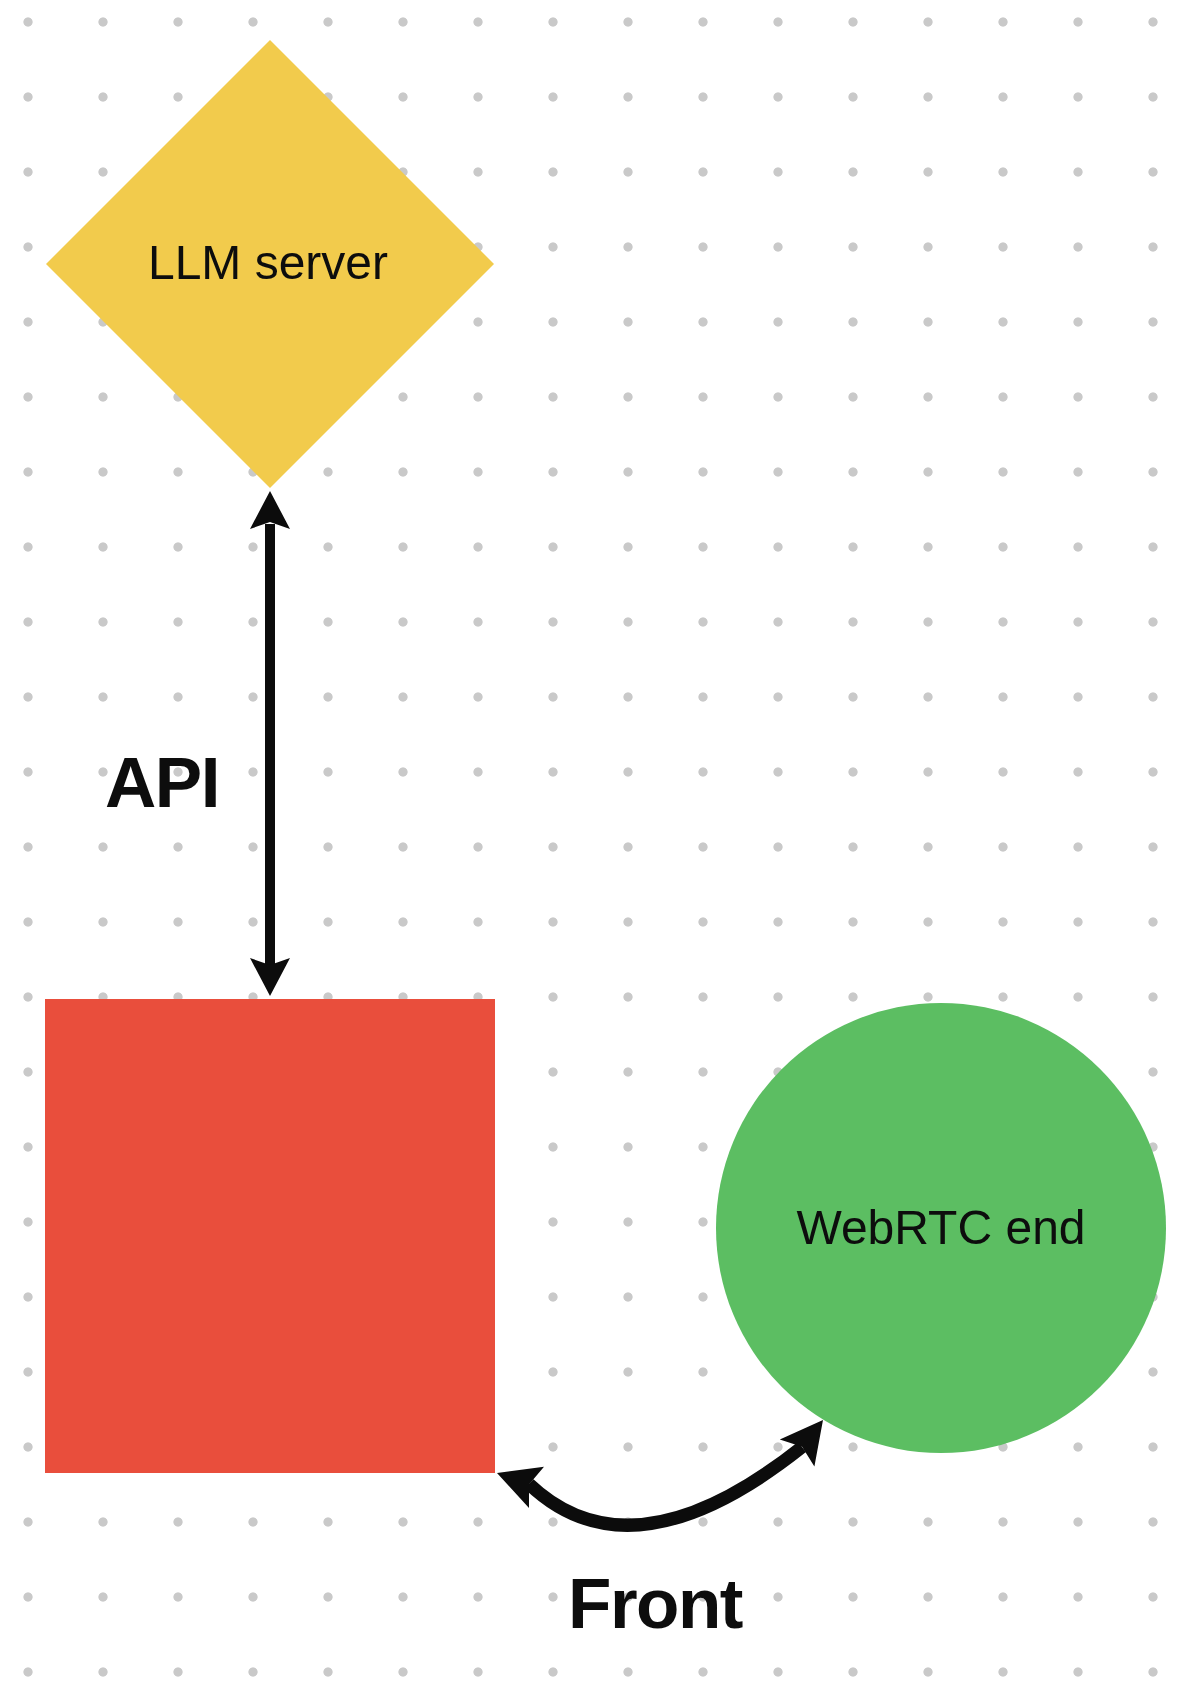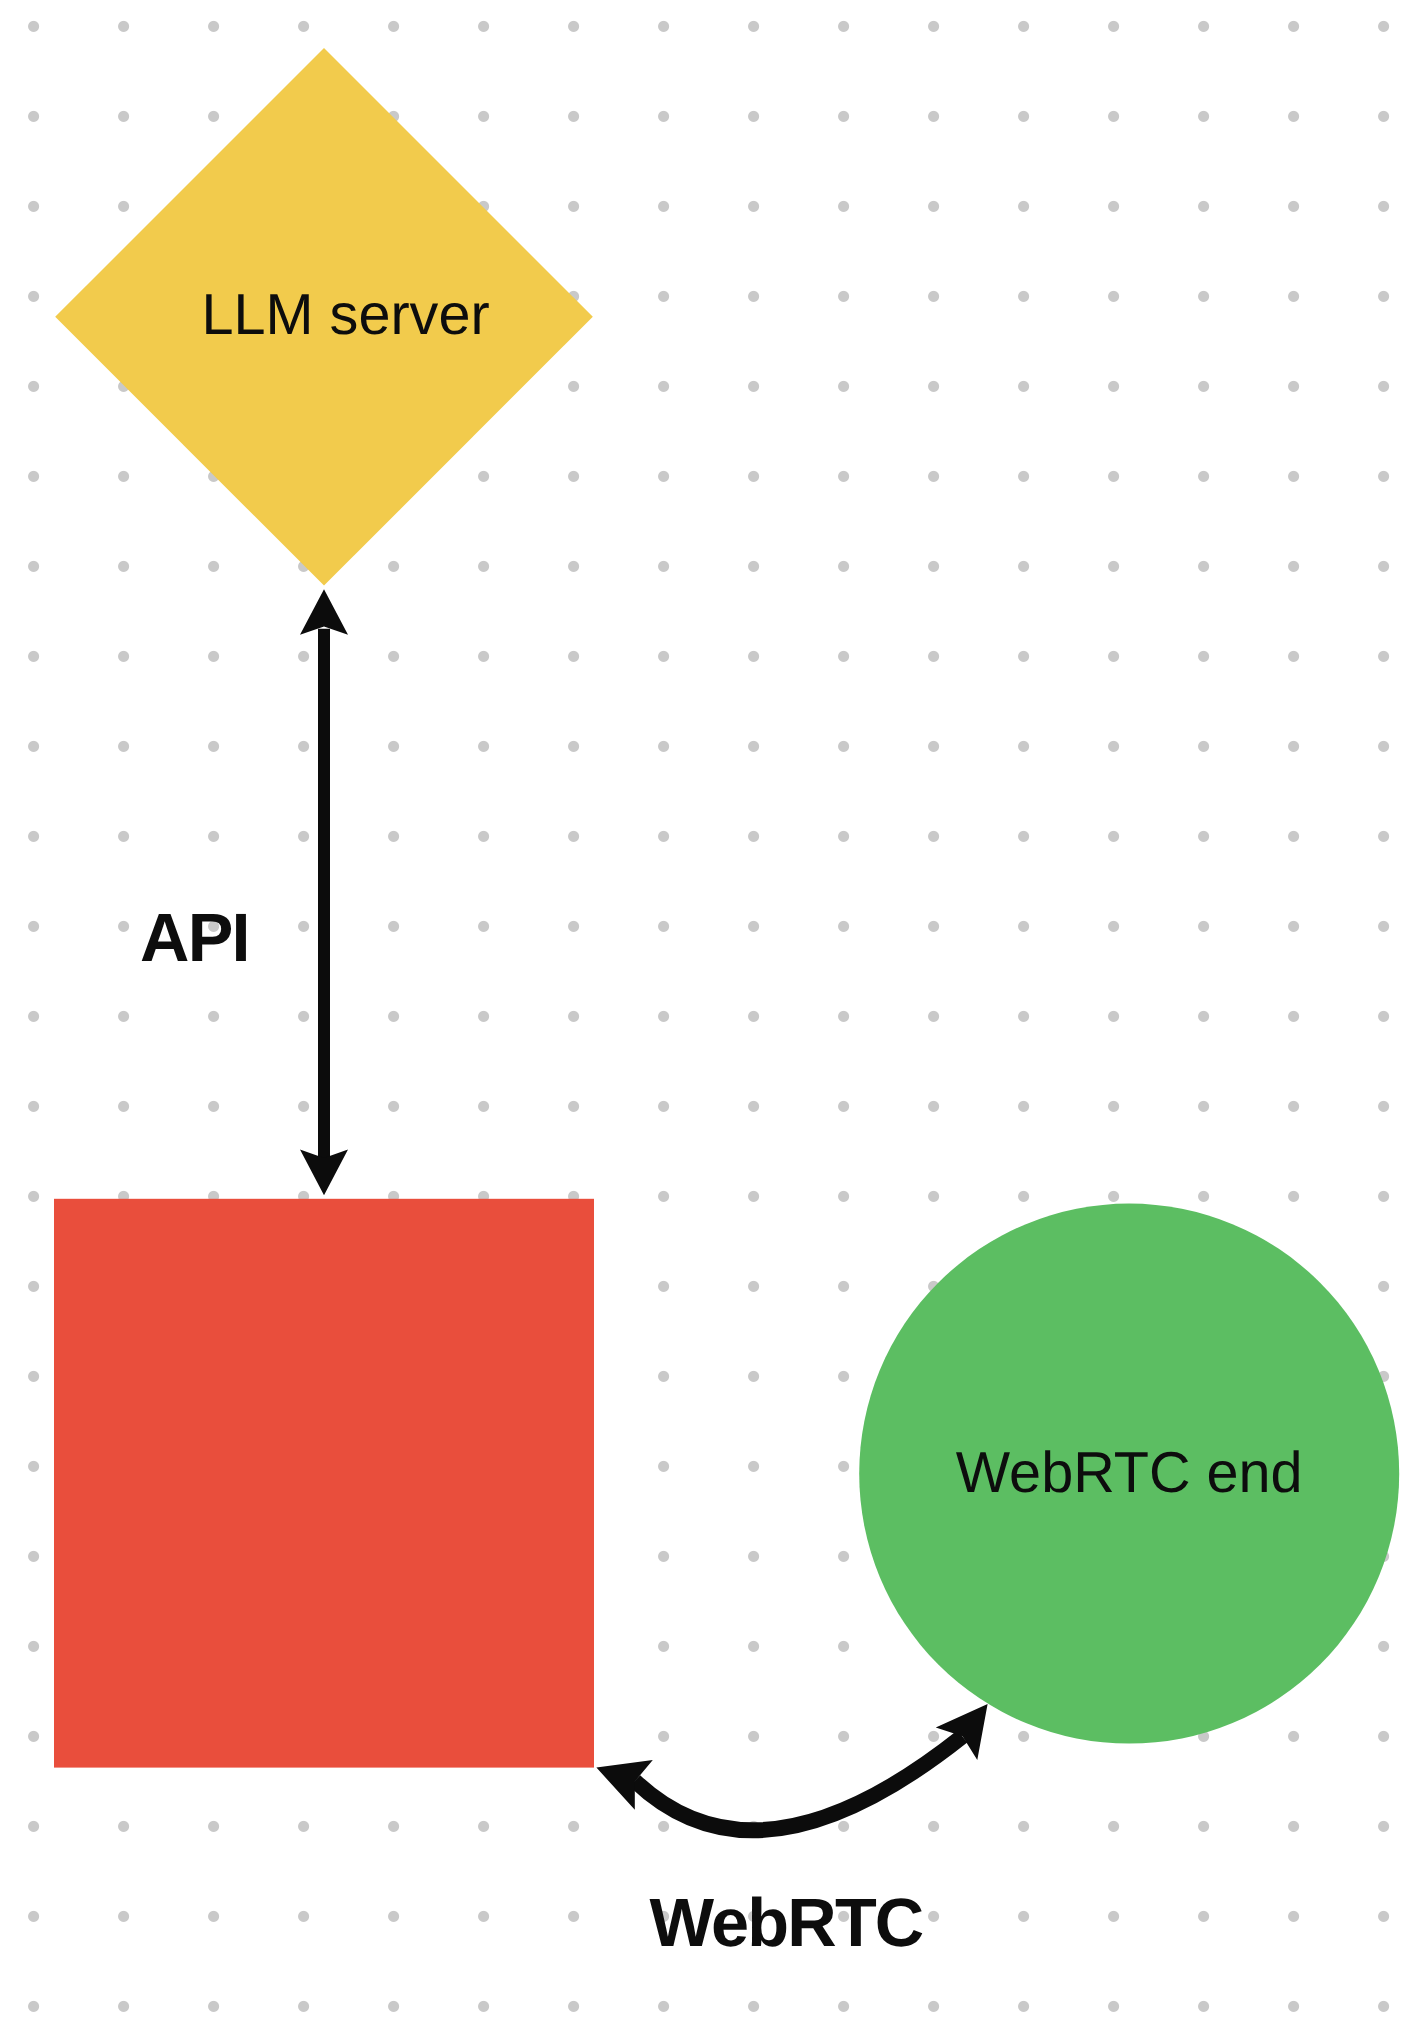--- a/index.html
+++ b/index.html
@@ -28,28 +28,28 @@
     transform: translate(-50%, -50%);
     font-size: 48px;
     font-weight: 400;
     color: #0d0d0d;
     white-space: nowrap;
     line-height: 1;
   }
   .edge-label {
     position: absolute;
     transform: translate(-50%, -50%);
-    font-size: 57px;
+    font-size: 71px;
     font-weight: 700;
     letter-spacing: -1.5px;
     color: #0d0d0d;
     white-space: nowrap;
     line-height: 1;
   }
-  #llm-label    { left: 288px; top: 263px; text-align: right; }
+  #llm-label    { left: 268px; top: 263px; text-align: right; }
   #back-label   { left: 270px; top: 1232px; }
   #front-label  { left: 941px; top: 1228px; }
   #api-label    { left: 162px; top: 782px; }
   #webrtc-label { left: 655px; top: 1603px; }
 </style>
 </head>
 <body>
 
 <div id="canvas">
 
@@ -74,15 +74,15 @@
     </g>
   </svg>
 
   <div id="llm-label" class="node-label">LLM server</div>
 
 
   <div id="front-label" class="node-label">WebRTC end</div>
 
   <div id="api-label" class="edge-label">API</div>
 
-  <div id="webrtc-label" class="edge-label">WebRTC</div>
+  <div id="webrtc-label" class="edge-label">Front</div>
 
 </div>
 
 </body></html>

